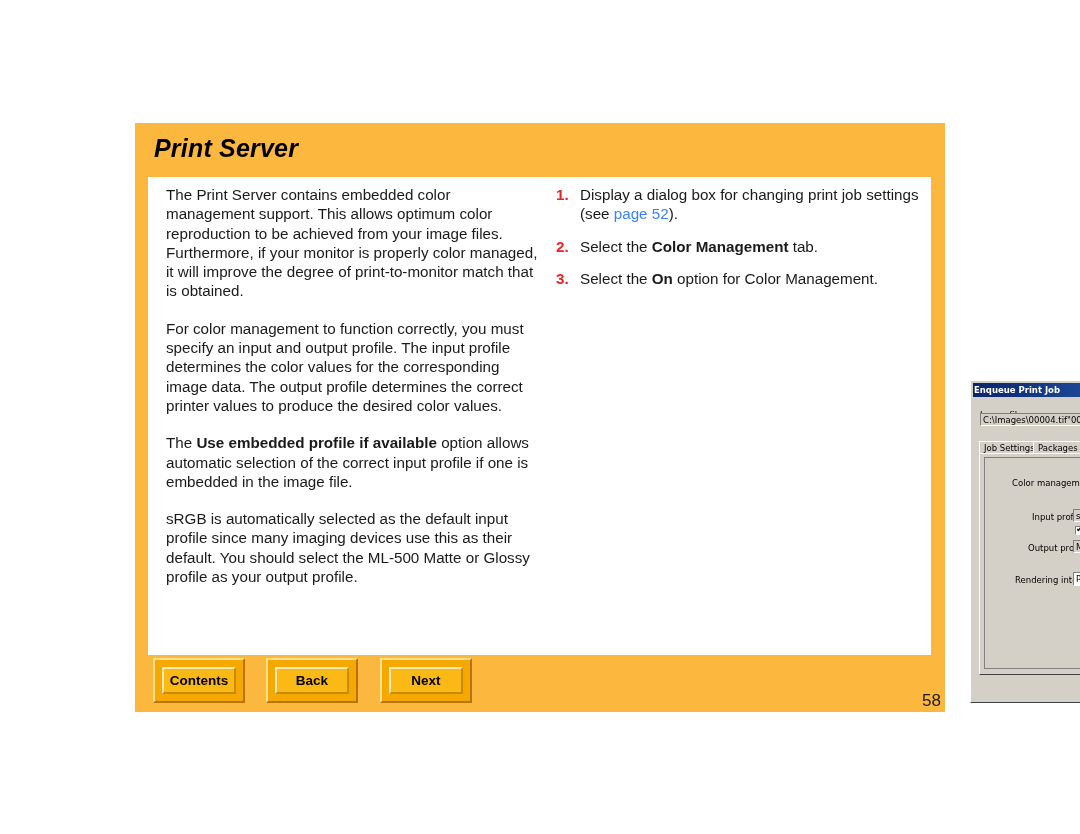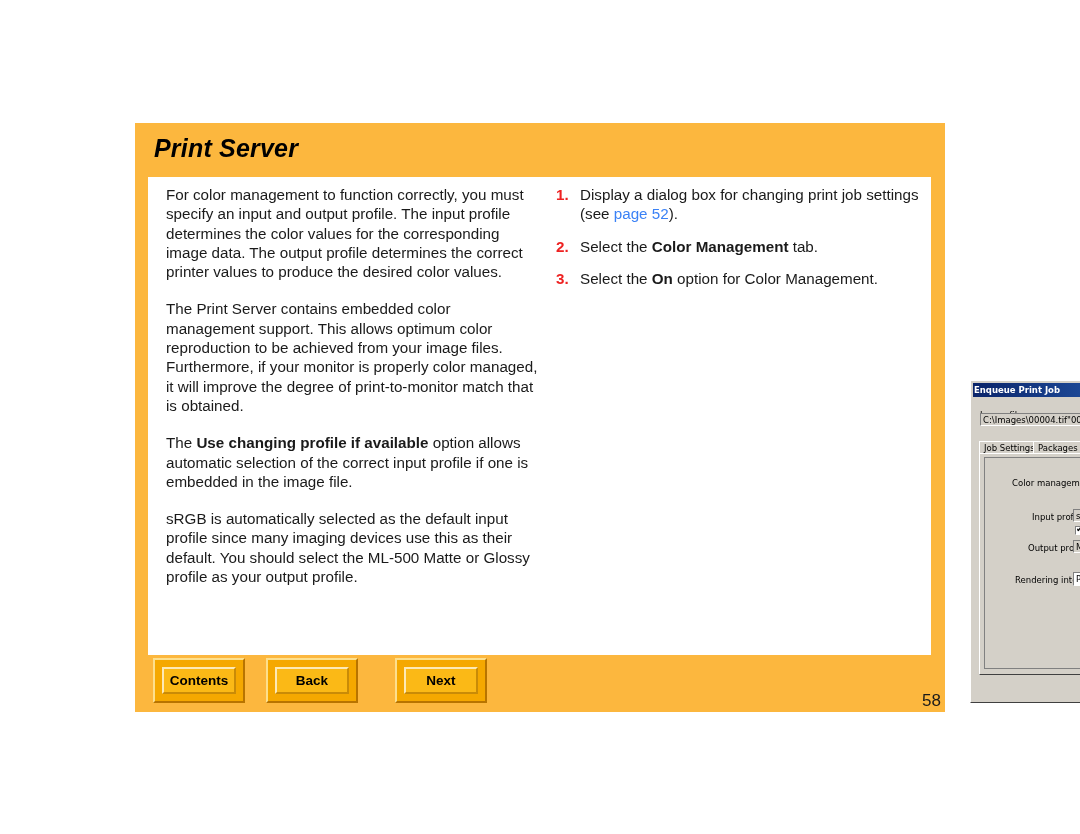--- a/index.html
+++ b/index.html
@@ -272,23 +272,23 @@
   <div class="manual-frame">
 
     <div class="title-band">
       <div class="page-title">Print Server</div>
     </div>
 
     <div class="content-panel">
 
       <div class="col-left">
         <div id="left-paragraphs">
+            <div class="body-par"><span>The Print Server contains embedded color management support. This allows optimum color reproduction to be achieved from your image files. Furthermore, if your monitor is properly color managed, it will improve the degree of print-to-monitor match that is obtained.</span></div>
             <div class="body-par"><span>For color management to function correctly, you must specify an input and output profile. The input profile determines the color values for the corresponding image data. The output profile determines the correct printer values to produce the desired color values.</span></div>
-            <div class="body-par"><span>The Print Server contains embedded color management support. This allows optimum color reproduction to be achieved from your image files. Furthermore, if your monitor is properly color managed, it will improve the degree of print-to-monitor match that is obtained.</span></div>
-            <div class="body-par"><span>The </span><span style="font-weight: bold;">Use changing profile if available</span><span> option allows automatic selection of the correct input profile if one is embedded in the image file.</span></div>
+            <div class="body-par"><span>The </span><span style="font-weight: bold;">Use embedded profile if available</span><span> option allows automatic selection of the correct input profile if one is embedded in the image file.</span></div>
             <div class="body-par"><span>sRGB is automatically selected as the default input profile since many imaging devices use this as their default. You should select the ML-500 Matte or Glossy profile as your output profile.</span></div>
           </div>
       </div>
 
       <div class="col-right">
         <div id="step-list">
             <div class="step"><span class="num">1.</span><span>Display a dialog box for changing print job settings (see </span><span class="xref">page 52</span><span>).</span></div>
             <div class="step"><span class="num">2.</span><span>Select the </span><span style="font-weight: bold;">Color Management</span><span> tab.</span></div>
             <div class="step"><span class="num">3.</span><span>Select the </span><span style="font-weight: bold;">On</span><span> option for Color Management.</span></div>
           </div>
@@ -341,21 +341,21 @@
       </div>
     </div>
 
     <div class="navbar">
       <div class="navbtn" style="left:18px;">
         <div class="inner">Contents</div>
       </div>
       <div class="navbtn" style="left:131px;">
         <div class="inner">Back</div>
       </div>
-      <div class="navbtn" style="left:260px;">
+      <div class="navbtn" style="left:245px;">
         <div class="inner">Next</div>
       </div>
     </div>
 
     <div class="page-number">58</div>
 
   </div>
 </div>
 
 </body></html>

